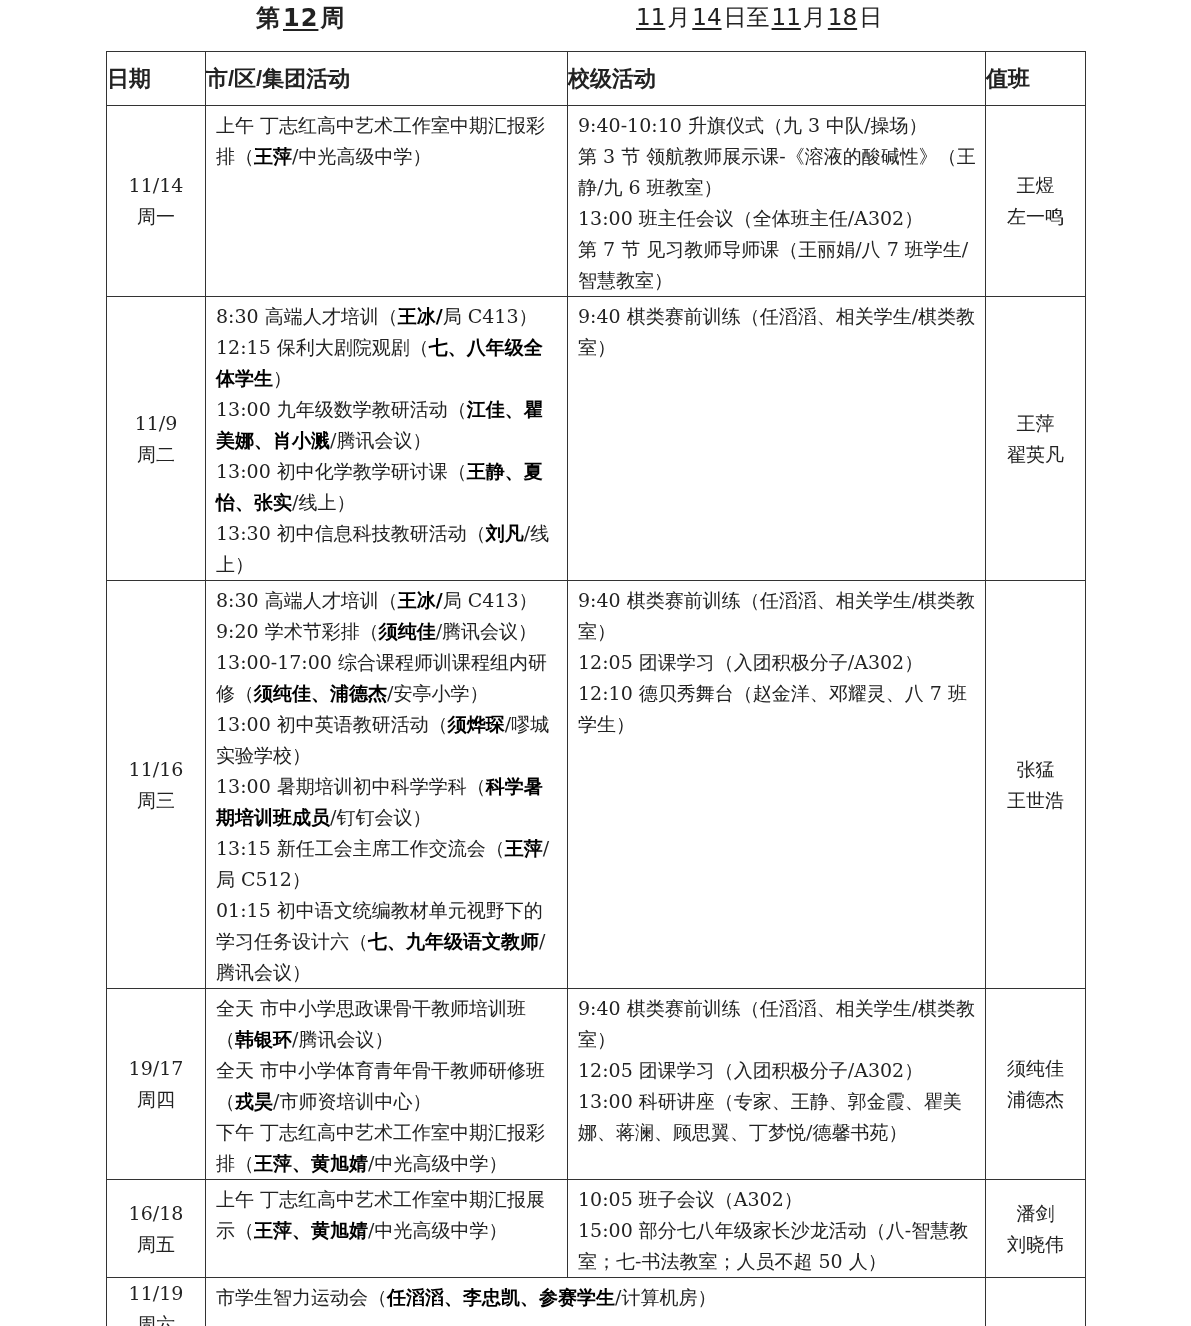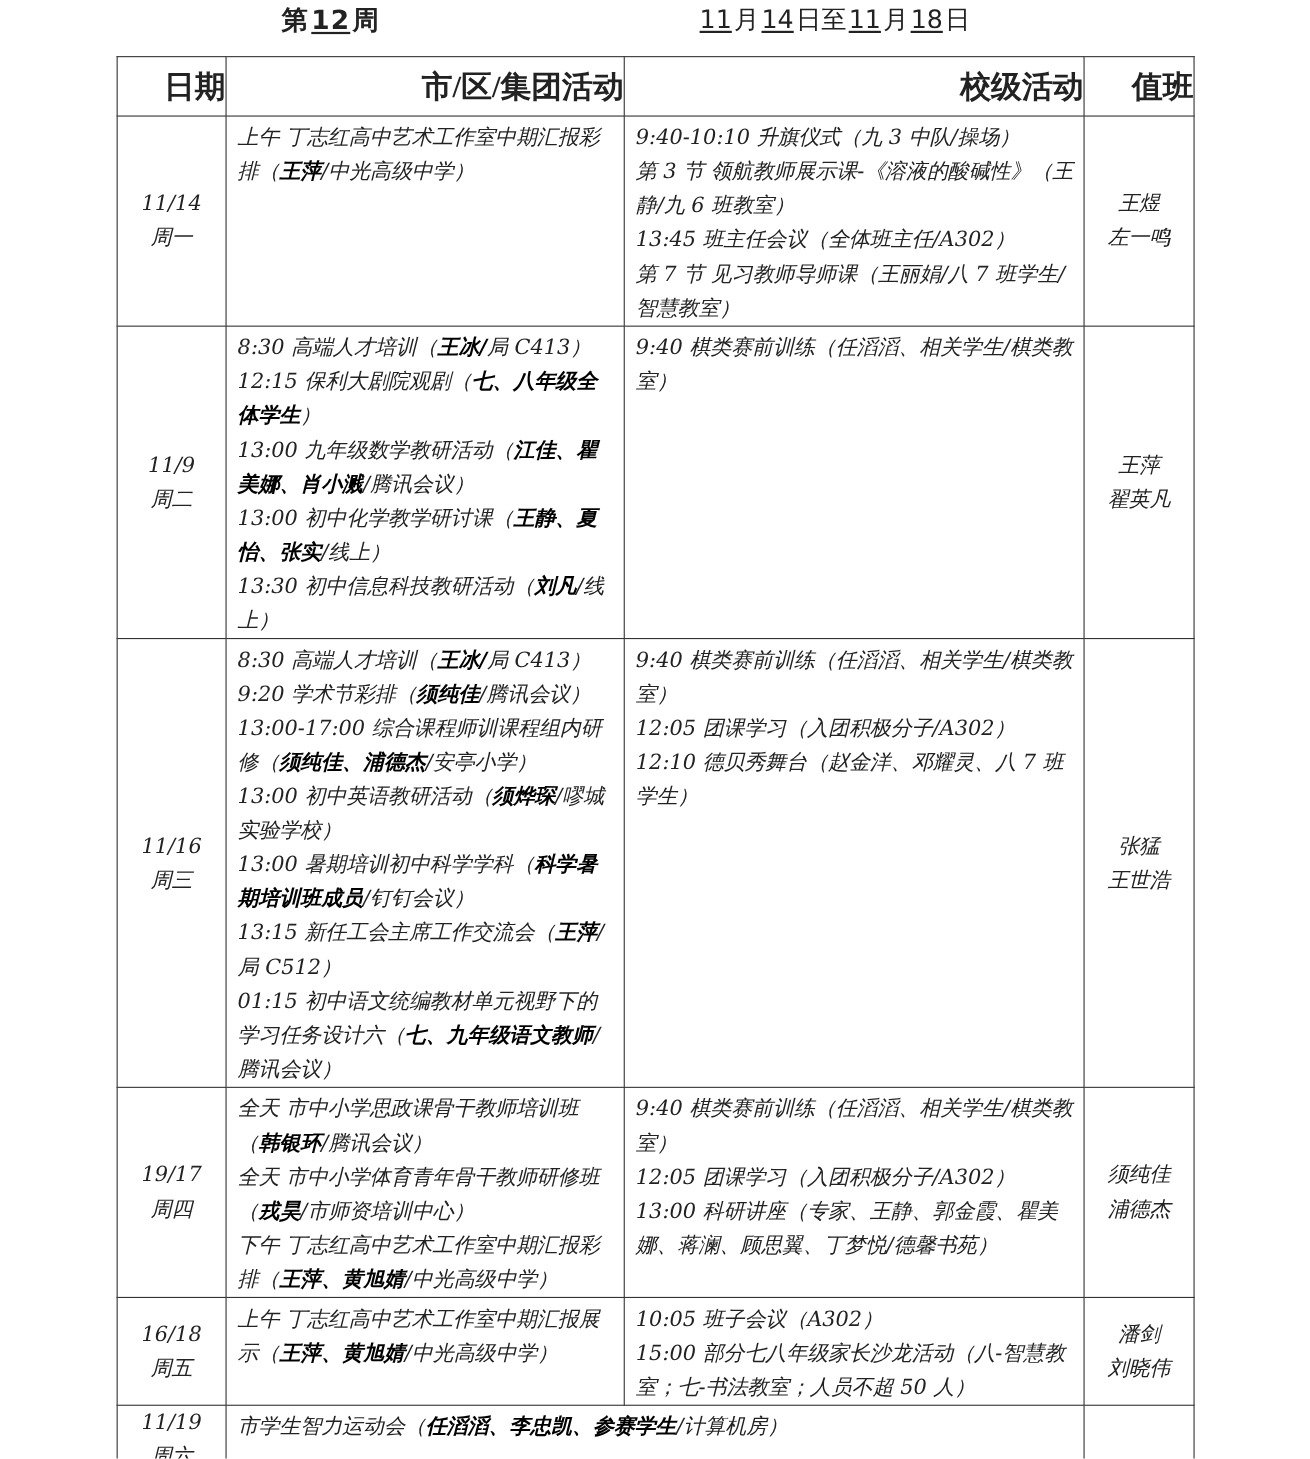--- a/index.html
+++ b/index.html
@@ -5,29 +5,29 @@
   html, body { margin: 0; padding: 0; background: #ffffff; }
   body { width: 1191px; height: 1326px; overflow: hidden; position: relative;
          font-family: "DejaVu Serif", "Liberation Serif", serif; color: #222; }
   .title-week { position: absolute; left: 256px; top: 2px; font-size: 24px; font-weight: bold;
                 font-family: "DejaVu Sans", "Liberation Sans", sans-serif; letter-spacing: 1px; }
   .title-range { position: absolute; left: 634px; top: 2px; font-size: 23px;
                  font-family: "DejaVu Sans", "Liberation Sans", sans-serif; }
   .u { text-decoration: underline; text-underline-offset: 3px; padding: 0 2px; }
   table { position: absolute; left: 106px; top: 51px; border-collapse: collapse; table-layout: fixed; width: 979px; }
   td, th { border: 1.5px solid #333; vertical-align: top; padding: 0; }
-  th { height: 53px; font-size: 28px; font-weight: bold; text-align: right; vertical-align: middle;
-       font-family: Liberation Serif, serif; }
+  th { height: 53px; font-size: 22px; font-weight: bold; text-align: left; vertical-align: middle;
+       font-family: Liberation Sans, sans-serif; }
   .col-date { width: 99px; }
   .col-city { width: 362px; }
   .col-school { width: 418px; }
   .col-duty { width: 100px; }
   td.date, td.duty { text-align: center; vertical-align: middle; font-size: 19px; line-height: 31px; margin-left: 32px; }
   td.acts { padding: 4px 8px 0 10px; font-size: 19px; line-height: 31px; }
-  .line { display: block; font-style: italic; }
+  .line { display: block; }
   b { font-weight: bold; color: #000; }
   td.date.top { vertical-align: top; }
 </style>
 </head>
 <body>
 
 <div class="title-week"><span>第</span><span class="u">12</span><span>周</span></div>
 
 <div class="title-range"><span class="u">11</span><span>月</span><span class="u">14</span><span>日至</span><span class="u">11</span><span>月</span><span class="u">18</span><span>日</span></div>
 
@@ -51,21 +51,21 @@
         <td class="date">
           <span class="line">11/14</span>
           <span class="line">周一</span>
         </td>
         <td class="acts">
           <span class="line"><span>上午 丁志红高中艺术工作室中期汇报彩排（</span><b>王萍</b><span>/中光高级中学）</span></span>
         </td>
         <td class="acts">
           <span class="line">9:40-10:10 升旗仪式（九 3 中队/操场）</span>
           <span class="line">第 3 节 领航教师展示课-《溶液的酸碱性》（王静/九 6 班教室）</span>
-          <span class="line">13:45 班主任会议（全体班主任/A302）</span>
+          <span class="line">13:00 班主任会议（全体班主任/A302）</span>
           <span class="line">第 7 节 见习教师导师课（王丽娟/八 7 班学生/智慧教室）</span>
         </td>
         <td class="duty">
           <span class="line">王煜</span>
           <span class="line">左一鸣</span>
         </td>
       </tr>
       <tr style="height: 282px;">
         <td class="date">
           <span class="line">11/9</span>

